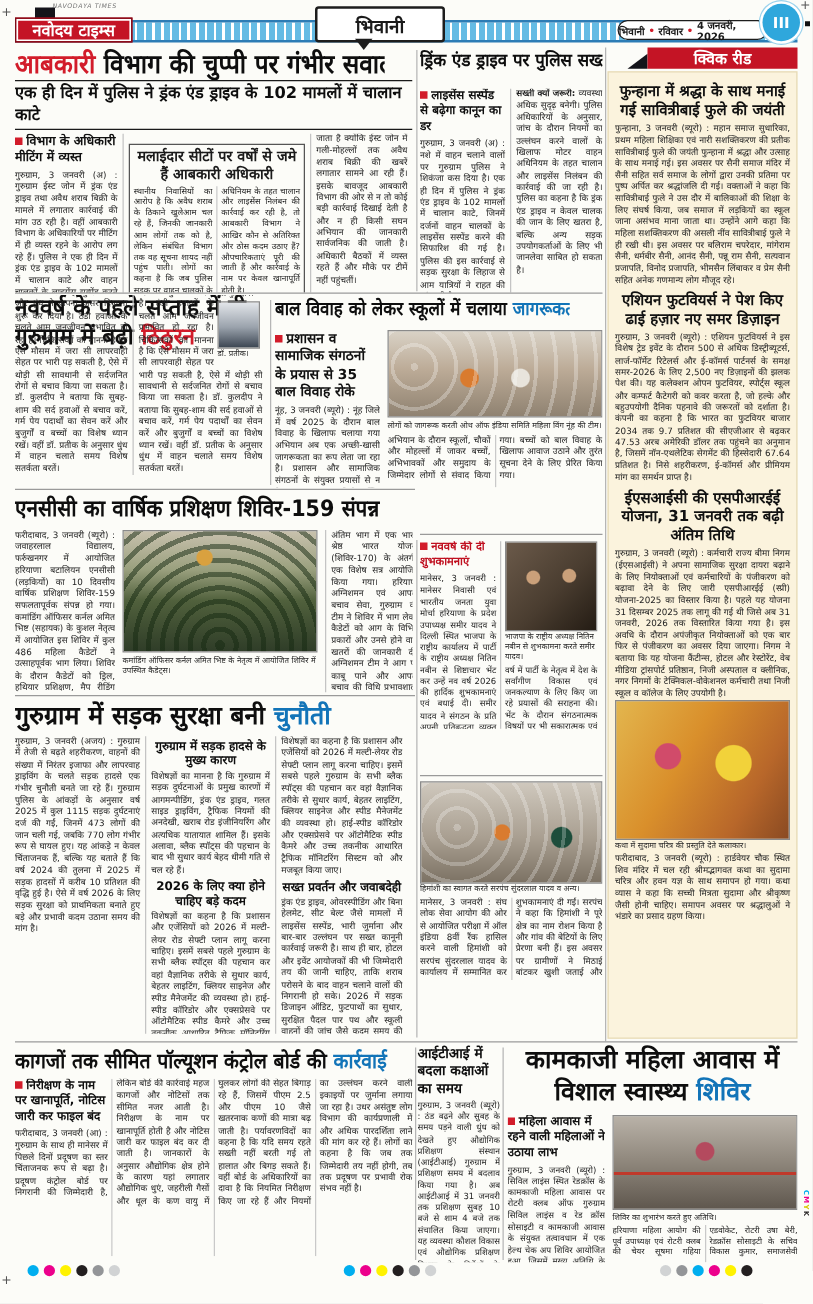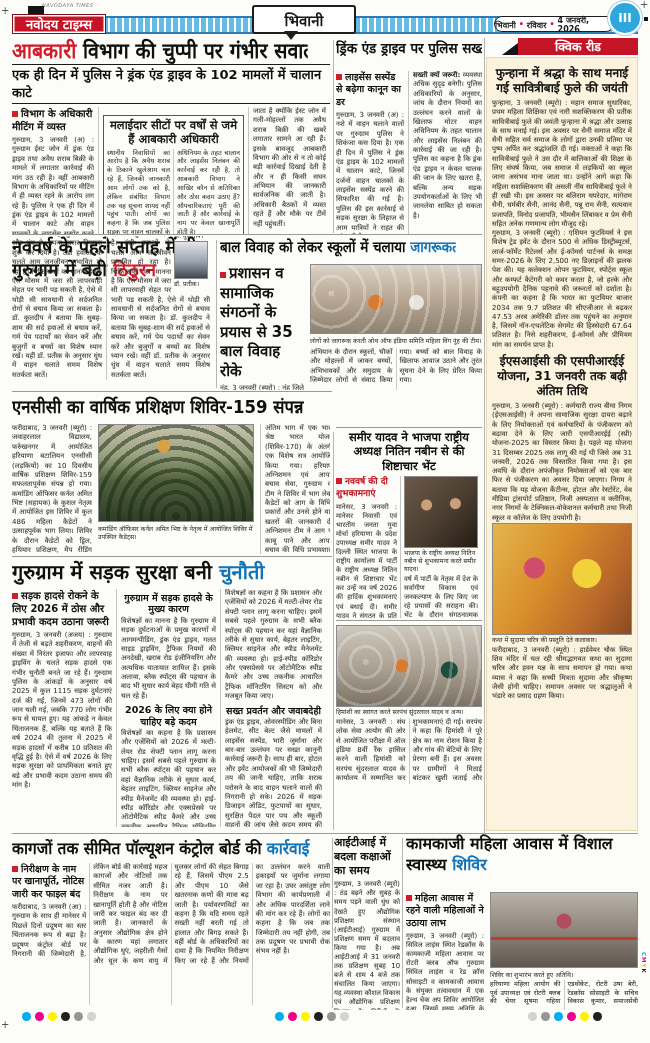--- a/index.html
+++ b/index.html
@@ -159,20 +159,21 @@
   </div>
 
   <div class="abs" style="left:486px;top:38px;width:152px;height:795px;">
     <div style="display:flex;align-items:flex-end;justify-content:flex-end;">
       <span class="qr-tri"></span>
       <span class="qr-banner-box">क्विक रीड</span>
     </div>
     <div class="qr-panel ovh" style="margin-top:2px;height:774px;">
       <div class="qr-head">फुन्हाना में श्रद्धा के साथ मनाई गई सावित्रीबाई फुले की जयंती</div>
       <div class="qr-body">फुन्हाना, 3 जनवरी (ब्यूरो) : महान समाज सुधारिका, प्रथम महिला शिक्षिका एवं नारी सशक्तिकरण की प्रतीक सावित्रीबाई फुले की जयंती फुन्हाना में श्रद्धा और उत्साह के साथ मनाई गई। इस अवसर पर सैनी समाज मंदिर में सैनी सहित सर्व समाज के लोगों द्वारा उनकी प्रतिमा पर पुष्प अर्पित कर श्रद्धांजलि दी गई। वक्ताओं ने कहा कि सावित्रीबाई फुले ने उस दौर में बालिकाओं की शिक्षा के लिए संघर्ष किया, जब समाज में लड़कियों का स्कूल जाना असंभव माना जाता था। उन्होंने आगे कहा कि महिला सशक्तिकरण की असली नींव सावित्रीबाई फुले ने ही रखी थी। इस अवसर पर बलिराम चपरेदार, मांगेराम सैनी, धर्मबीर सैनी, आनंद सैनी, पन्नू राम सैनी, सत्यवान प्रजापति, विनोद प्रजापति, भीमसैन लिंबाकर व प्रेम सैनी सहित अनेक गणमान्य लोग मौजूद रहे।</div>
+      <div class="qr-head">एशियन फुटवियर्स ने पेश किए ढाई हज़ार नए समर डिज़ाइन</div>
       <div class="qr-body">गुरुग्राम, 3 जनवरी (ब्यूरो) : एशियन फुटवियर्स ने इस विशेष ट्रेड इवेंट के दौरान 500 से अधिक डिस्ट्रीब्यूटर्स, लार्ज-फॉर्मेट रिटेलर्स और ई-कॉमर्स पार्टनर्स के समक्ष समर-2026 के लिए 2,500 नए डिज़ाइनों की झलक पेश की। यह कलेक्शन ओपन फुटवियर, स्पोर्ट्स स्कूल और कम्फर्ट कैटेगरी को कवर करता है, जो हल्के और बहुउपयोगी दैनिक पहनावे की जरूरतों को दर्शाता है। कंपनी का कहना है कि भारत का फुटवियर बाजार 2034 तक 9.7 प्रतिशत की सीएजीआर से बढ़कर 47.53 अरब अमेरिकी डॉलर तक पहुंचने का अनुमान है, जिसमें नॉन-एथलेटिक सेगमेंट की हिस्सेदारी 67.64 प्रतिशत है। निसे शहरीकरण, ई-कॉमर्स और प्रीमियम मांग का समर्थन प्राप्त है।</div>
       <div class="qr-head">ईएसआईसी की एसपीआरईई योजना, 31 जनवरी तक बढ़ी अंतिम तिथि</div>
       <div class="qr-body">गुरुग्राम, 3 जनवरी (ब्यूरो) : कर्मचारी राज्य बीमा निगम (ईएसआईसी) ने अपना सामाजिक सुरक्षा दायरा बढ़ाने के लिए नियोक्ताओं एवं कर्मचारियों के पंजीकरण को बढ़ावा देने के लिए जारी एसपीआरईई (स्प्री) योजना-2025 का विस्तार किया है। पहले यह योजना 31 दिसम्बर 2025 तक लागू की गई थी जिसे अब 31 जनवरी, 2026 तक विस्तारित किया गया है। इस अवधि के दौरान अपंजीकृत नियोक्ताओं को एक बार फिर से पंजीकरण का अवसर दिया जाएगा। निगम ने बताया कि यह योजना कैंटीन्स, होटल और रेस्टोरेंट, वेब मीडिया ट्रांसपोर्ट प्रतिष्ठान, निजी अस्पताल व क्लीनिक, नगर निगमों के टेक्निकल-वोकेशनल कर्मचारी तथा निजी स्कूल व कॉलेज के लिए उपयोगी है।</div>
       <div class="photo ph-sudama" style="width:100%;height:112px;"></div>
       <div class="caption">कथा में सुदामा चरित्र की प्रस्तुति देते कलाकार।</div>
       <div class="qr-body" style="margin-top:2px;">फरीदाबाद, 3 जनवरी (ब्यूरो) : हार्डवेयर चौक स्थित शिव मंदिर में चल रही श्रीमद्भागवत कथा का सुदामा चरित्र और हवन यज्ञ के साथ समापन हो गया। कथा व्यास ने कहा कि सच्ची मित्रता सुदामा और श्रीकृष्ण जैसी होनी चाहिए। समापन अवसर पर श्रद्धालुओं ने भंडारे का प्रसाद ग्रहण किया।</div>
     </div>
   </div>
 
   <div class="abs ovh" style="left:12px;top:236px;width:202px;height:154px;">
@@ -194,58 +195,56 @@
         <div class="body-txt">गुरुग्राम, 3 जनवरी (अ) : नववर्ष के आगमन के साथ ही गुरुग्राम में ठंड और धुंध ने अपना असर दिखाना शुरू कर दिया है। ठंडी हवाओं के चलते आम जनजीवन प्रभावित हो रहा है। चिकित्सकों का मानना है कि ऐसे मौसम में जरा सी लापरवाही सेहत पर भारी पड़ सकती है, ऐसे में थोड़ी सी सावधानी से सर्दजनित रोगों से बचाव किया जा सकता है। डॉ. कुलदीप ने बताया कि सुबह-शाम की सर्द हवाओं से बचाव करें, गर्म पेय पदार्थों का सेवन करें और बुजुर्गों व बच्चों का विशेष ध्यान रखें। वहीं डॉ. प्रतीक के अनुसार धुंध में वाहन चलाते समय विशेष सतर्कता बरतें।</div>
       </div>
     </div>
   </div>
 
   <div class="abs ovh" style="left:220px;top:236px;width:262px;height:154px;">
     <div class="headline ovh" style="font-size:15px;transform:scaleX(.9);height:22px;">
       <span>बाल विवाह को लेकर स्कूलों में चलाया </span><span class="hl-accent-blue">जागरूकता</span>
     </div>
     <div class="abs ovh" style="left:0;top:28px;width:84px;height:126px;">
-      <div class="kick" style="font-size:15px;"><span class="sq"></span><span>प्रशासन व सामाजिक संगठनों के प्रयास से 35 बाल विवाह रोके</span></div>
+      <div class="kick" style="font-size:11px;"><span class="sq"></span><span>प्रशासन व सामाजिक संगठनों के प्रयास से 35 बाल विवाह रोके</span></div>
       <div class="body-txt">नूंह, 3 जनवरी (ब्यूरो) : नूंह जिले में वर्ष 2025 के दौरान बाल विवाह के खिलाफ चलाया गया अभियान अब एक अच्छी-खासी जागरूकता का रूप लेता जा रहा है। प्रशासन और सामाजिक संगठनों के संयुक्त प्रयासों से न केवल जागरूकता बढ़ी है, बल्कि जमीन पर ठोस परिणाम भी मिले हैं। जिले में अब तक करीब 35 बाल विवाह रोके जा चुके हैं। इस मुहिम में जिला विधिक सेवा प्राधिकरण (डालसा) एवं महिला एवं बाल विकास विभाग की टीमों ने मिलकर उल्लेखनीय कार्य किया है।</div>
     </div>
     <div class="abs photo ph-child" style="left:90px;top:28px;width:172px;height:70px;"></div>
     <div class="abs caption" style="left:90px;top:100px;width:172px;">लोगों को जागरूक करती ओथ ऑफ इंडिया समिति महिला विंग नूंह की टीम।</div>
     <div class="abs body-txt two-col ovh" style="left:90px;top:112px;width:172px;height:42px;">अभियान के दौरान स्कूलों, चौकों और मोहल्लों में जाकर बच्चों, अभिभावकों और समुदाय के जिम्मेदार लोगों से संवाद किया गया। बच्चों को बाल विवाह के खिलाफ आवाज उठाने और तुरंत सूचना देने के लिए प्रेरित किया गया।</div>
   </div>
 
   <div class="abs ovh" style="left:12px;top:394px;width:318px;height:160px;">
     <div class="headline" style="font-size:18px;transform:scaleX(.92);">एनसीसी का वार्षिक प्रशिक्षण शिविर-159 संपन्न</div>
     <div class="abs body-txt ovh" style="left:0;top:30px;width:80px;height:130px;">फरीदाबाद, 3 जनवरी (ब्यूरो) : जवाहरलाल विद्यालय, फर्रुखनगर में आयोजित हरियाणा बटालियन एनसीसी (लड़कियों) का 10 दिवसीय वार्षिक प्रशिक्षण शिविर-159 सफलतापूर्वक संपन्न हो गया। कमांडिंग ऑफिसर कर्नल अमित भिष्ट (सहायक) के कुशल नेतृत्व में आयोजित इस शिविर में कुल 486 महिला कैडेटों ने उत्साहपूर्वक भाग लिया। शिविर के दौरान कैडेटों को ड्रिल, हथियार प्रशिक्षण, मैप रीडिंग तथा आपदा प्रबंधन का प्रशिक्षण दिया गया।</div>
     <div class="abs photo ph-ncc" style="left:86px;top:30px;width:156px;height:98px;"></div>
     <div class="abs caption" style="left:86px;top:130px;width:156px;">कमांडिंग ऑफिसर कर्नल अमित भिष्ट के नेतृत्व में आयोजित शिविर में उपस्थित कैडेट्स।</div>
     <div class="abs body-txt ovh" style="left:248px;top:30px;width:70px;height:130px;border-left:1px solid #c4c4c4;padding-left:4px;">अंतिम भाग में एक भारत श्रेष्ठ भारत योजना (शिविर-170) के अंतर्गत एक विशेष सत्र आयोजित किया गया। हरियाणा अग्निशमन एवं आपदा बचाव सेवा, गुरुग्राम की टीम ने शिविर में भाग लेकर कैडेटों को आग के विभिन्न प्रकारों और उनसे होने वाले खतरों की जानकारी दी। अग्निशमन टीम ने आग पर काबू पाने और आपदा बचाव की विधि प्रभावशाली ढंग से प्रदर्शित की। यह सत्र सूबेदार राम गोपाल के मार्गदर्शन में संपन्न हुआ।</div>
   </div>
 
   <div class="abs ovh" style="left:336px;top:430px;width:146px;height:188px;">
-    <div class="headline" style="font-size:11.5px;white-space:normal;line-height:1.25;text-align:center;">समीर यादव ने भाजपा राष्ट्रीय अध्यक्ष नितिन नबीन से की शिष्टाचार भेंट</div>
     <div class="cols" style="margin-top:3px;height:150px;">
       <div class="col ovh" style="width:64px;padding-right:3px;">
         <div class="kick kick-red" style="font-size:9px;"><span class="sq"></span><span>नववर्ष की दी शुभकामनाएं</span></div>
         <div class="body-txt" style="font-size:6.8px;">मानेसर, 3 जनवरी : मानेसर निवासी एवं भारतीय जनता युवा मोर्चा हरियाणा के प्रदेश उपाध्यक्ष समीर यादव ने दिल्ली स्थित भाजपा के राष्ट्रीय कार्यालय में पार्टी के राष्ट्रीय अध्यक्ष नितिन नबीन से शिष्टाचार भेंट कर उन्हें नव वर्ष 2026 की हार्दिक शुभकामनाएं एवं बधाई दी। समीर यादव ने संगठन के प्रति अपनी प्रतिबद्धता व्यक्त की।</div>
       </div>
       <div class="col ovh" style="width:78px;padding-left:3px;">
         <div class="photo ph-sameer" style="width:100%;height:72px;"></div>
         <div class="caption">भाजपा के राष्ट्रीय अध्यक्ष नितिन नबीन से शुभकामना करते समीर यादव।</div>
         <div class="body-txt" style="font-size:6.8px;margin-top:2px;">वर्ष में पार्टी के नेतृत्व में देश के सर्वांगीण विकास एवं जनकल्याण के लिए किए जा रहे प्रयासों की सराहना की। भेंट के दौरान संगठनात्मक विषयों पर भी सकारात्मक एवं रचनात्मक चर्चा हुई।</div>
       </div>
     </div>
   </div>
 
   <div class="abs ovh" style="left:12px;top:558px;width:318px;height:272px;">
     <div class="headline" style="font-size:20px;">
       <span>गुरुग्राम में सड़क सुरक्षा बनी </span><span class="hl-accent-blue">चुनौती</span>
     </div>
     <div class="cols" style="margin-top:4px;height:238px;">
       <div class="col ovh" style="width:104px;padding-right:4px;">
-        <div class="kick" style="font-size:10px;"><span class="sq"></span><span>सड़क हादसे रोकने के लिए 2026 में ठोस और प्रभावी कदम उठाना जरूरी</span></div>
         <div class="body-txt">गुरुग्राम, 3 जनवरी (अजय) : गुरुग्राम में तेजी से बढ़ते शहरीकरण, वाहनों की संख्या में निरंतर इजाफा और लापरवाह ड्राइविंग के चलते सड़क हादसे एक गंभीर चुनौती बनते जा रहे हैं। गुरुग्राम पुलिस के आंकड़ों के अनुसार वर्ष 2025 में कुल 1115 सड़क दुर्घटनाएं दर्ज की गईं, जिनमें 473 लोगों की जान चली गई, जबकि 770 लोग गंभीर रूप से घायल हुए। यह आंकड़े न केवल चिंताजनक हैं, बल्कि यह बताते हैं कि वर्ष 2024 की तुलना में 2025 में सड़क हादसों में करीब 10 प्रतिशत की वृद्धि हुई है। ऐसे में वर्ष 2026 के लिए सड़क सुरक्षा को प्राथमिकता बनाते हुए बड़े और प्रभावी कदम उठाना समय की मांग है।</div>
       </div>
       <div class="col ovh" style="width:104px;padding:0 4px;">
         <div class="midhead">गुरुग्राम में सड़क हादसे के मुख्य कारण</div>
         <div class="body-txt">विशेषज्ञों का मानना है कि गुरुग्राम में सड़क दुर्घटनाओं के प्रमुख कारणों में आगमन्पीडिंग, ड्रंक एंड ड्राइव, गलत साइड ड्राइविंग, ट्रैफिक नियमों की अनदेखी, खराब रोड इंजीनियरिंग और अत्यधिक यातायात शामिल हैं। इसके अलावा, ब्लैक स्पॉट्स की पहचान के बाद भी सुधार कार्य बेहद धीमी गति से चल रहे हैं।</div>
         <div class="midhead">2026 के लिए क्या होने चाहिए बड़े कदम</div>
         <div class="body-txt">विशेषज्ञों का कहना है कि प्रशासन और एजेंसियों को 2026 में मल्टी-लेयर रोड सेफ्टी प्लान लागू करना चाहिए। इसमें सबसे पहले गुरुग्राम के सभी ब्लैक स्पॉट्स की पहचान कर वहां वैज्ञानिक तरीके से सुधार कार्य, बेहतर लाइटिंग, क्लियर साइनेज और स्पीड मैनेजमेंट की व्यवस्था हो। हाई-स्पीड कॉरिडोर और एक्सप्रेसवे पर ऑटोमैटिक स्पीड कैमरे और उच्च तकनीक आधारित ट्रैफिक मॉनिटरिंग सिस्टम को और मजबूत किया जाए।</div>
       </div>
       <div class="col ovh" style="width:102px;padding-left:4px;">
         <div class="body-txt">विशेषज्ञों का कहना है कि प्रशासन और एजेंसियों को 2026 में मल्टी-लेयर रोड सेफ्टी प्लान लागू करना चाहिए। इसमें सबसे पहले गुरुग्राम के सभी ब्लैक स्पॉट्स की पहचान कर वहां वैज्ञानिक तरीके से सुधार कार्य, बेहतर लाइटिंग, क्लियर साइनेज और स्पीड मैनेजमेंट की व्यवस्था हो। हाई-स्पीड कॉरिडोर और एक्सप्रेसवे पर ऑटोमैटिक स्पीड कैमरे और उच्च तकनीक आधारित ट्रैफिक मॉनिटरिंग सिस्टम को और मजबूत किया जाए।</div>
@@ -270,21 +269,21 @@
       <div class="body-txt">फरीदाबाद, 3 जनवरी (आ) : गुरुग्राम के साथ ही मानेसर में पिछले दिनों प्रदूषण का स्तर चिंताजनक रूप से बढ़ा है। प्रदूषण कंट्रोल बोर्ड पर निगरानी की जिम्मेदारी है, लेकिन बोर्ड की कार्रवाई महज कागजों और नोटिसों तक सीमित नजर आती है। निरीक्षण के नाम पर खानापूर्ति होती है और नोटिस जारी कर फाइल बंद कर दी जाती है। जानकारों के अनुसार औद्योगिक क्षेत्र होने के कारण यहां लगातार औद्योगिक धुएं, जहरीली गैसों और धूल के कण वायु में घुलकर लोगों की सेहत बिगाड़ रहे हैं, जिसमें पीएम 2.5 और पीएम 10 जैसे खतरनाक कणों की मात्रा बढ़ जाती है। पर्यावरणविदों का कहना है कि यदि समय रहते सख्ती नहीं बरती गई तो हालात और बिगड़ सकते हैं। वहीं बोर्ड के अधिकारियों का दावा है कि नियमित निरीक्षण किए जा रहे हैं और नियमों का उल्लंघन करने वाली इकाइयों पर जुर्माना लगाया जा रहा है। उधर असंतुष्ट लोग विभाग की कार्यप्रणाली में और अधिक पारदर्शिता लाने की मांग कर रहे हैं। लोगों का कहना है कि जब तक जिम्मेदारी तय नहीं होगी, तब तक प्रदूषण पर प्रभावी रोक संभव नहीं है।</div>
     </div>
   </div>
 
   <div class="abs ovh" style="left:334px;top:836px;width:66px;height:174px;">
     <div class="headline" style="font-size:11px;white-space:normal;line-height:1.25;">आईटीआई में बदला कक्षाओं का समय</div>
     <div class="body-txt ovh" style="margin-top:3px;height:130px;font-size:6.8px;">गुरुग्राम, 3 जनवरी (ब्यूरो) : ठंड बढ़ने और सुबह के समय पड़ने वाली धुंध को देखते हुए औद्योगिक प्रशिक्षण संस्थान (आईटीआई) गुरुग्राम में प्रशिक्षण समय में बदलाव किया गया है। अब आईटीआई में 31 जनवरी तक प्रशिक्षण सुबह 10 बजे से शाम 4 बजे तक संचालित किया जाएगा। यह व्यवस्था कौशल विकास एवं औद्योगिक प्रशिक्षण विभाग के निर्देशों के अनुसार लागू की गई है। विभाग की ओर से जारी आदेश में कहा गया है कि ठंड के मौसम में विद्यार्थियों को सुबह जल्दी संस्थान पहुंचने में दिक्कत हो रही थी। इसी को ध्यान में रखते हुए प्रशिक्षण के समय में बदलाव का निर्णय लिया गया है, ताकि छात्रों को राहत मिल सके।</div>
   </div>
 
   <div class="abs ovh" style="left:406px;top:834px;width:232px;height:176px;">
-    <div class="headline" style="font-size:16px;white-space:normal;line-height:1.3;">
+    <div class="headline" style="font-size:20px;white-space:normal;line-height:1.3;text-align:center;">
       <span>कामकाजी महिला आवास में विशाल स्वास्थ्य </span><span class="hl-accent-blue">शिविर</span>
     </div>
     <div class="abs ovh" style="left:0;top:58px;width:78px;height:118px;">
       <div class="kick" style="font-size:9.5px;"><span class="sq"></span><span>महिला आवास में रहने वाली महिलाओं ने उठाया लाभ</span></div>
       <div class="body-txt" style="font-size:6.8px;">गुरुग्राम, 3 जनवरी (ब्यूरो) : सिविल लाइंस स्थित रेडक्रॉस के कामकाजी महिला आवास पर रोटरी क्लब ऑफ गुरुग्राम सिविल लाइंस व रेड क्रॉस सोसाइटी व कामकाजी आवास के संयुक्त तत्वावधान में एक हेल्थ चेक अप शिविर आयोजित हुआ, जिसमें मुख्य अतिथि के रूप में गुरुग्राम जिला उपायुक्त अजय कुमार (आईएएस) रहे।</div>
     </div>
     <div class="abs photo ph-health" style="left:84px;top:58px;width:148px;height:76px;"></div>
     <div class="abs caption" style="left:84px;top:136px;width:148px;">शिविर का शुभारंभ करते हुए अतिथि।</div>
     <div class="abs body-txt two-col ovh" style="left:84px;top:146px;width:148px;height:30px;font-size:6.5px;">हरियाणा महिला आयोग की पूर्व उपाध्यक्ष एवं रोटरी क्लब की चेयर सूषमा गहिया एडवोकेट, रोटरी उषा बेरी, रेडक्रॉस सोसाइटी के सचिव विकास कुमार, समाजसेवी वंदना जैन सहित अनेक विशिष्ट अतिथि रहे। वार्डन वंदना ने आवास परिसर में पहुंचने पर सभी अतिथियों का स्वागत किया। अतिथियों ने रिबन काटकर शिविर का शुभारंभ किया।</div>
   </div>

